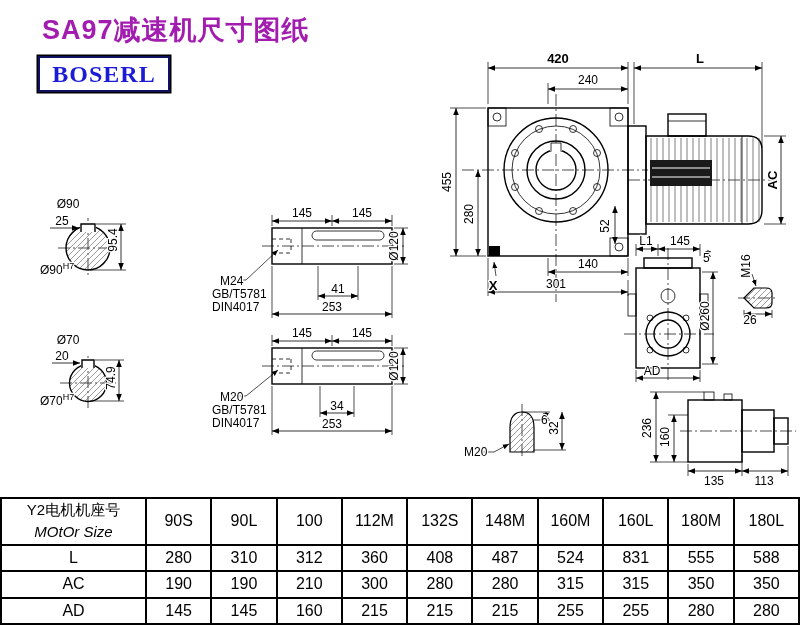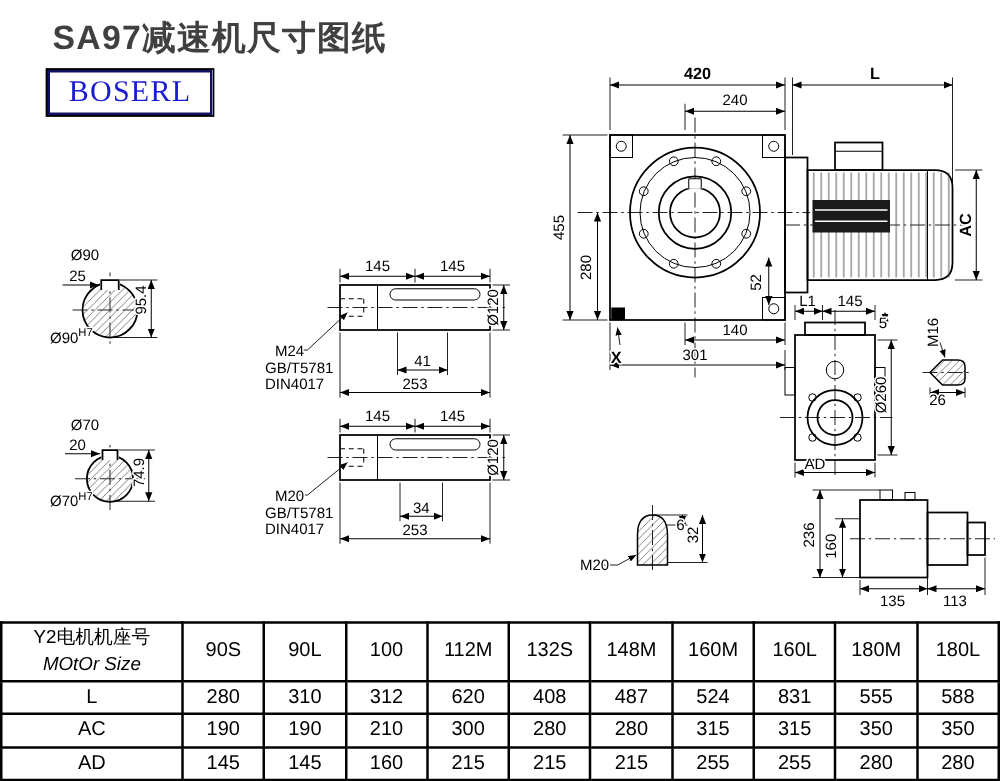--- a/index.html
+++ b/index.html
@@ -1,22 +1,22 @@
 <!DOCTYPE html>
 <html><head>
 <meta charset="utf-8">
 <style>
   html,body{margin:0;padding:0;background:#fff;}
   .page{position:relative;width:800px;height:625px;background:#fff;overflow:hidden;
         font-family:"Liberation Sans",sans-serif;}
-  .title{position:absolute;left:42px;top:12px;font-size:27px;font-weight:bold;color:#404040;
+  .title{position:absolute;left:42px;top:12px;font-size:27px;font-weight:bold;color:#a21caf;
          letter-spacing:1px;white-space:nowrap;}
   .logo{position:absolute;left:38px;top:56px;width:128px;height:32px;border:2px solid #101060;
         box-shadow:0 0 0 1.5px #000;display:flex;align-items:center;justify-content:center;}
-  .logo span{font-family:"Liberation Serif",serif;font-weight:normal;font-size:24px;color:#1b1bd6;
+  .logo span{font-family:"Liberation Serif",serif;font-weight:bold;font-size:24px;color:#1b1bd6;
         letter-spacing:1px;}
   svg{position:absolute;left:0;top:0;}
   svg text{font-family:"Liberation Sans",sans-serif;font-size:12px;fill:#000;
         paint-order:stroke;stroke:#fff;stroke-width:2.5px;stroke-linejoin:round;}
   svg text.big{font-size:13px;font-weight:bold;}
   .p{fill:none;stroke:#000;stroke-width:1.4;}
   .pt{fill:none;stroke:#000;stroke-width:0.8;}
   .d{fill:none;stroke:#000;stroke-width:0.8;}
   .e{fill:none;stroke:#000;stroke-width:0.7;}
   .c{fill:none;stroke:#000;stroke-width:0.7;stroke-dasharray:12 3 2 3;}
@@ -338,21 +338,21 @@
       <th>160M</th>
       <th>160L</th>
       <th>180M</th>
       <th>180L</th>
     </tr>
     <tr style="height:26px">
       <td>L</td>
       <td>280</td>
       <td>310</td>
       <td>312</td>
-      <td>620</td>
+      <td>360</td>
       <td>408</td>
       <td>487</td>
       <td>524</td>
       <td>831</td>
       <td>555</td>
       <td>588</td>
     </tr>
     <tr style="height:26px">
       <td>AC</td>
       <td>190</td>

